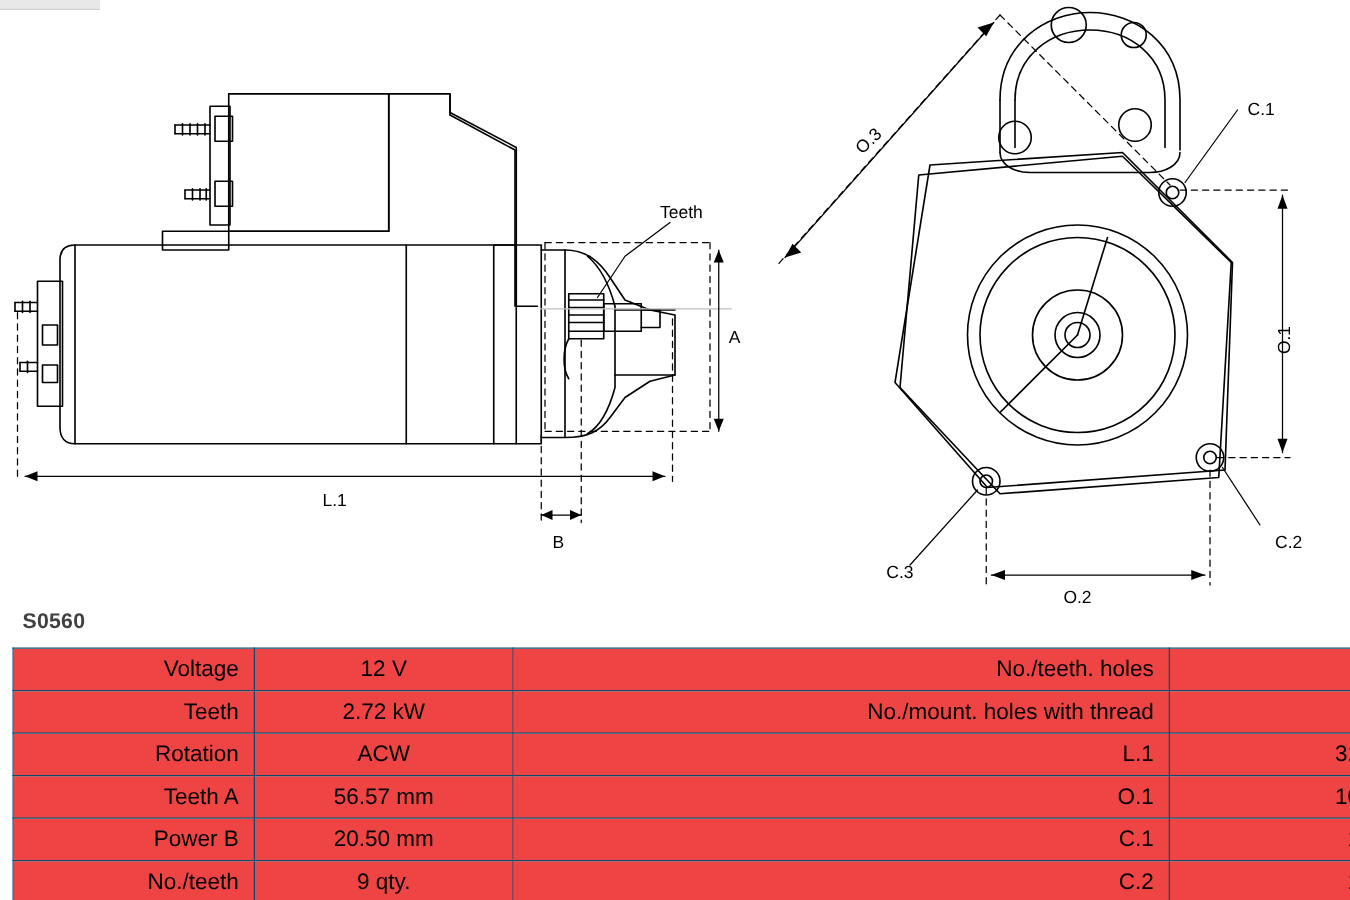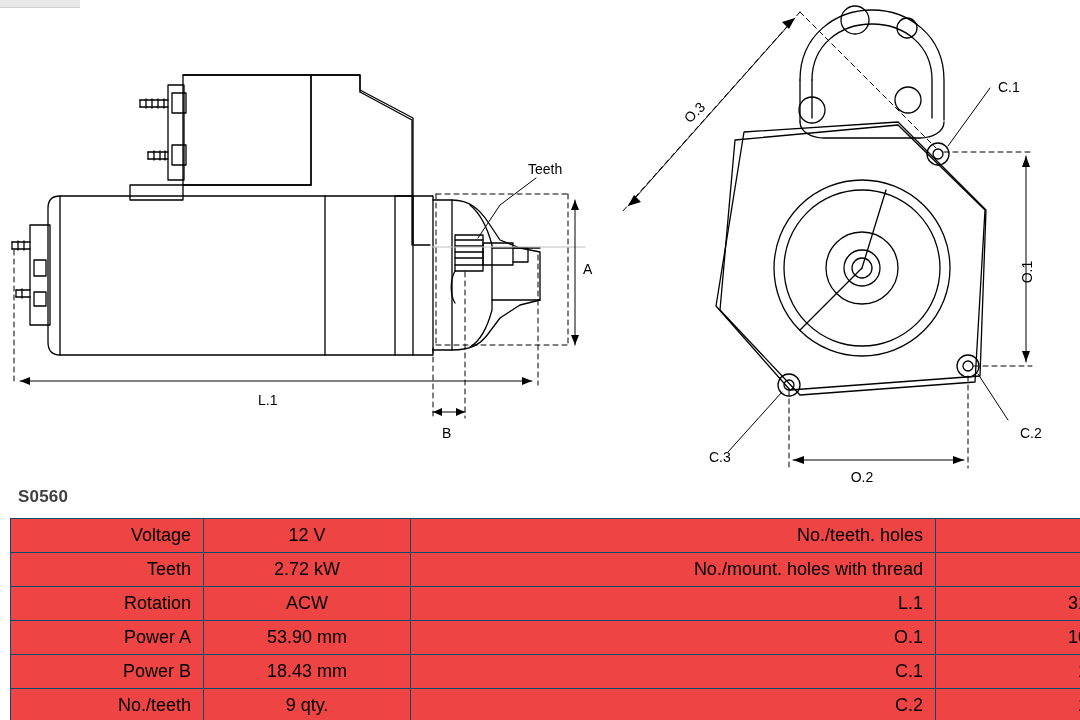--- a/index.html
+++ b/index.html
@@ -251,28 +251,28 @@
         <td class="label2">No./mount. holes with thread</td>
         <td class="value2">0 qty.</td>
       </tr>
       <tr>
         <td class="label">Rotation</td>
         <td class="value">ACW</td>
         <td class="label2">L.1</td>
         <td class="value2">315.00 mm</td>
       </tr>
       <tr>
-        <td class="label">Power A</td>
-        <td class="value">53.90 mm</td>
+        <td class="label">Teeth A</td>
+        <td class="value">56.57 mm</td>
         <td class="label2">O.1</td>
         <td class="value2">105.00 mm</td>
       </tr>
       <tr>
         <td class="label">Power B</td>
-        <td class="value">18.43 mm</td>
+        <td class="value">20.50 mm</td>
         <td class="label2">C.1</td>
         <td class="value2">13.50 mm</td>
       </tr>
       <tr>
         <td class="label">No./teeth</td>
         <td class="value">9 qty.</td>
         <td class="label2">C.2</td>
         <td class="value2">13.50 mm</td>
       </tr>
     </tbody>

